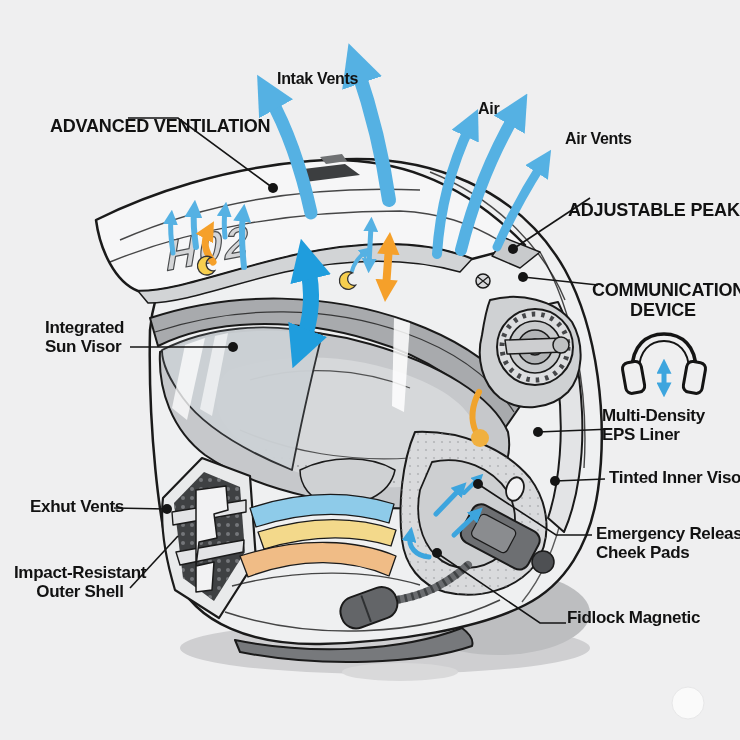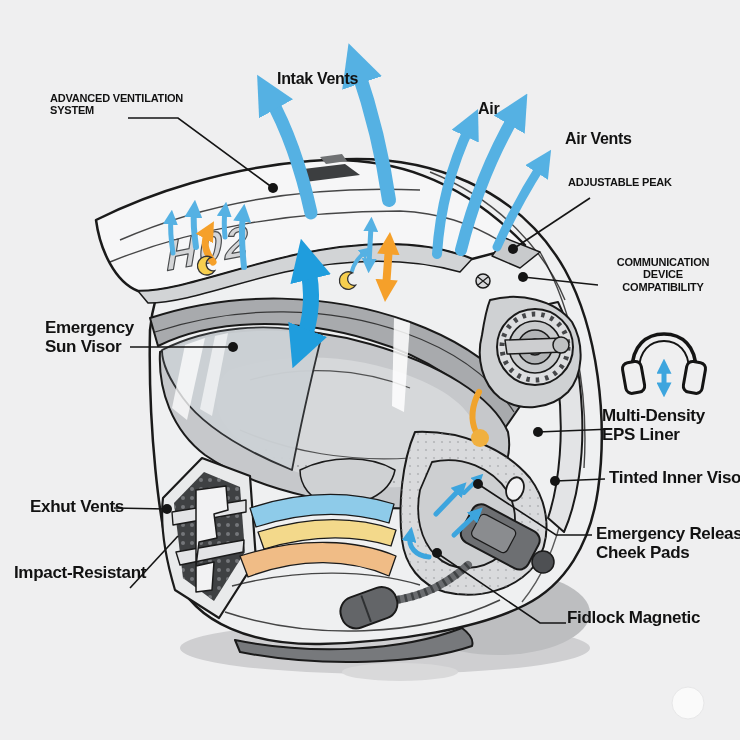--- a/index.html
+++ b/index.html
@@ -13,21 +13,21 @@
   .label{
     position:absolute;
     font-family:"Liberation Sans", sans-serif;
     font-weight:700;
     font-size:16px;
     line-height:1.12;
     letter-spacing:-0.3px;
     color:#121212;
     white-space:nowrap;
   }
-  .label.caps{font-size:11px;letter-spacing:-0.2px;}
+  .label.caps{font-size:18px;letter-spacing:-0.2px;margin-top:24px;}
   .label.center{text-align:center;}
   .label span{display:block;}
 </style>
 </head>
 <body>
 
 <div id="stage">
 
 <svg width="740" height="740" viewBox="0 0 740 740">
   <defs>
@@ -232,21 +232,20 @@
     <rect x="624" y="362" width="19" height="31" rx="6" transform="rotate(-10 633 377)" fill="#efeff0" stroke="#141414" stroke-width="3"></rect>
     <rect x="685" y="362" width="19" height="31" rx="6" transform="rotate(10 695 377)" fill="#efeff0" stroke="#141414" stroke-width="3"></rect>
     <path d="M664,388 L664,368" fill="none" stroke-linecap="round" stroke-width="5" marker-start="url(#mSmall)" marker-end="url(#mSmall)" stroke="#3da5de"></path>
   </g>
 
   <circle cx="688" cy="703" r="16" fill="#fafafa" stroke="#e7e7e8"></circle>
 </svg>
 
 <div class="label caps" style="left:50px;top:92px;">
   <span>ADVANCED VENTILATION</span>
-  <span>SYSTEM</span>
 </div>
 
 <div class="label" style="left:277px;top:70px;">
   <span>Intak Vents</span>
 </div>
 
 <div class="label" style="left:478px;top:100px;">
   <span>Air</span>
 </div>
 
@@ -254,43 +253,43 @@
   <span>Air Vents</span>
 </div>
 
 <div class="label caps" style="left:568px;top:176px;">
   <span>ADJUSTABLE PEAK</span>
 </div>
 
 <div class="label caps center" style="left:592px;top:256px;width:142px;">
   <span>COMMUNICATION</span>
   <span>DEVICE</span>
-  <span>COMPATIBILITY</span>
 </div>
 
 <div class="label" style="left:45px;top:318px;font-size:17px;">
-  <span>Emergency</span>
+  <span>Integrated</span>
   <span>Sun Visor</span>
 </div>
 
 <div class="label" style="left:602px;top:406px;font-size:17px;">
   <span>Multi-Density</span>
   <span>EPS Liner</span>
 </div>
 
 <div class="label" style="left:609px;top:468px;font-size:17px;">
   <span>Tinted Inner Visor</span>
 </div>
 
 <div class="label" style="left:30px;top:497px;font-size:17px;">
   <span>Exhut Vents</span>
 </div>
 
 <div class="label center" style="left:10px;top:563px;width:140px;font-size:17px;">
   <span>Impact-Resistant</span>
+  <span>Outer Shell</span>
 </div>
 
 <div class="label" style="left:596px;top:524px;font-size:17px;">
   <span>Emergency Release</span>
   <span>Cheek Pads</span>
 </div>
 
 <div class="label" style="left:567px;top:608px;font-size:17px;">
   <span>Fidlock Magnetic</span>
 </div>

